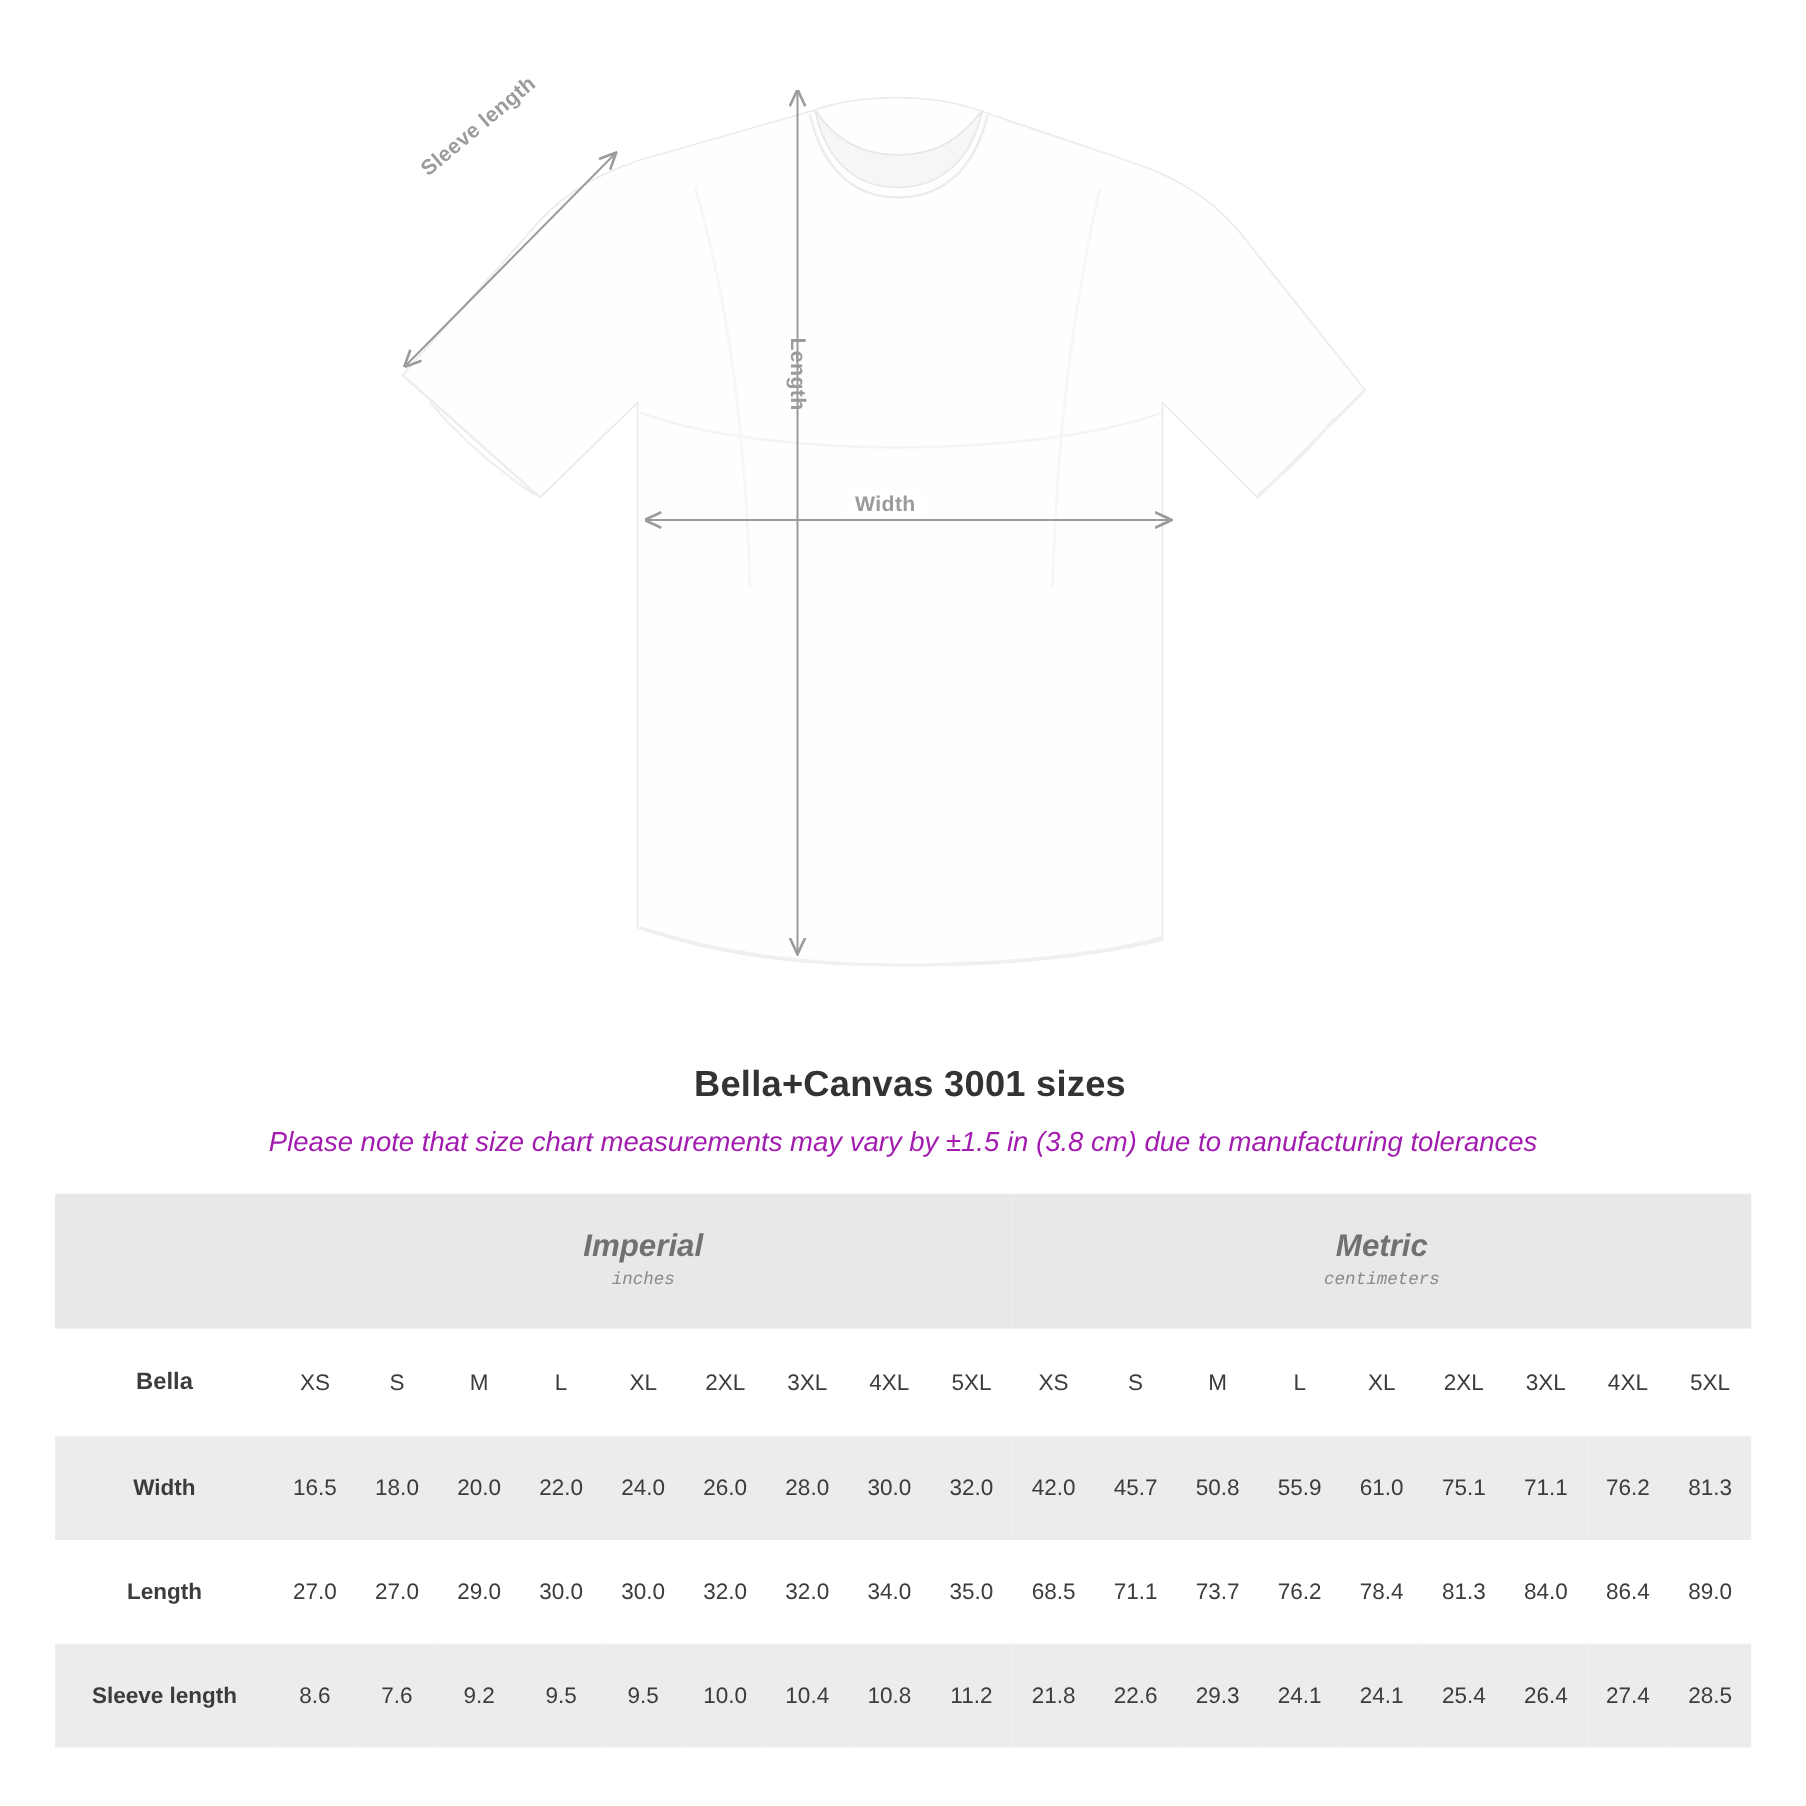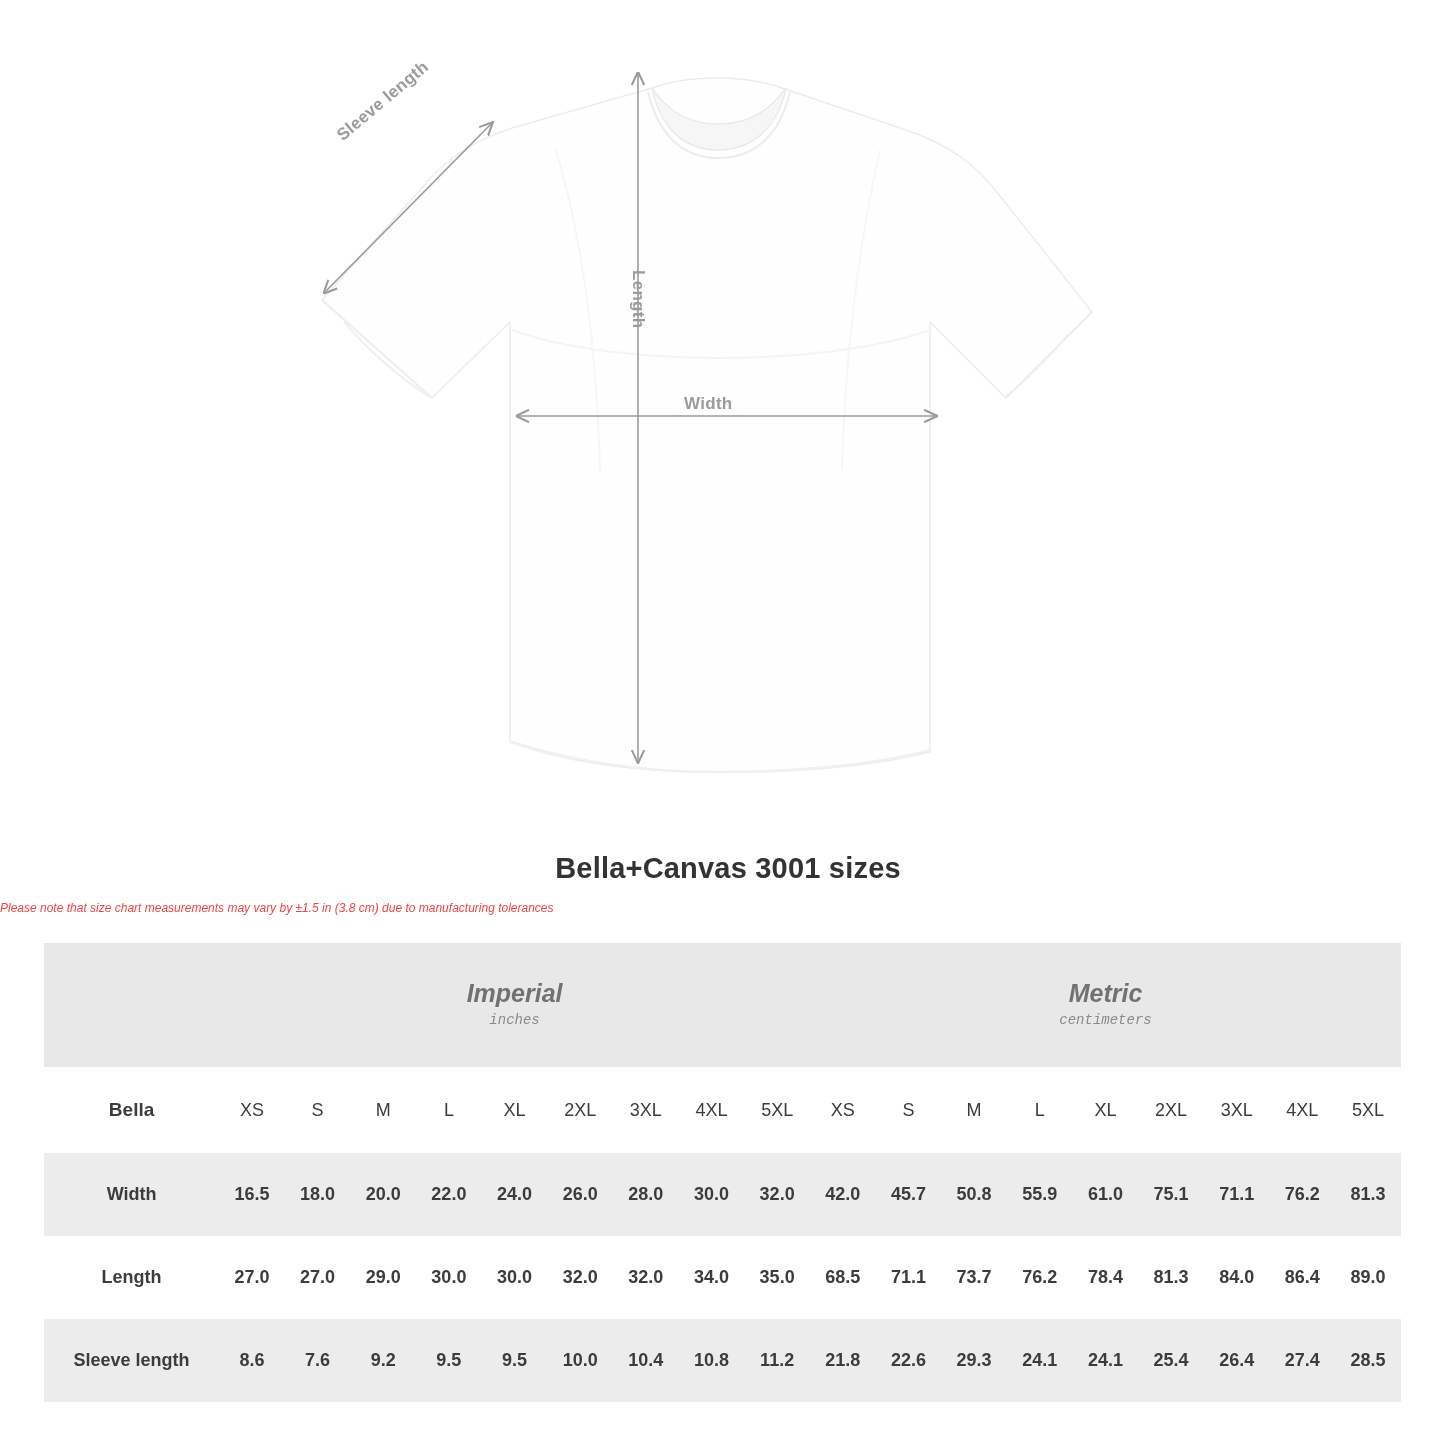--- a/index.html
+++ b/index.html
@@ -66,23 +66,24 @@
     text-align: center;
     font-size: 29px;
     font-weight: bold;
     color: #333333;
     margin: 0;
     padding-top: 22px;
     letter-spacing: 0.2px;
     padding-left: 11px;
   }
   .chart-note {
-    font-size: 12px;
+    text-align: center;
+    font-size: 22px;
     font-style: italic;
-    color: #ef4444;
+    color: #a21caf;
     margin: 16px 0 0 0;
   }
 
   
   .table-wrap {
     margin: 28px 44px 0 44px;
   }
   table.size-table {
     border-collapse: collapse;
     width: 1357px;
@@ -91,21 +92,21 @@
   table.size-table td, table.size-table th {
     text-align: center;
     vertical-align: middle;
     font-size: 18px;
     color: #3c3c3c;
     border: none;
   }
 
   .unit-row td {
     background: #e8e8e8;
-    height: 124px;
+    height: 108px;
     padding: 0;
   }
   .unit-main {
     font-size: 25px;
     font-style: italic;
     font-weight: bold;
     color: #717171;
     line-height: 1.25;
   }
   .unit-sub {
@@ -122,21 +123,20 @@
     font-weight: normal;
     font-size: 19px;
     color: #3c3c3c;
   }
   .head-row td.rowlabel {
     font-size: 19px;
   }
 
   .data-row td {
     height: 81px;
-    font-weight: bold;
   }
   .data-row.shade td {
     background: #ececec;
   }
   .data-row.plain td {
     background: #ffffff;
   }
   td.rowlabel {
     font-weight: bold;
     font-size: 19px;

